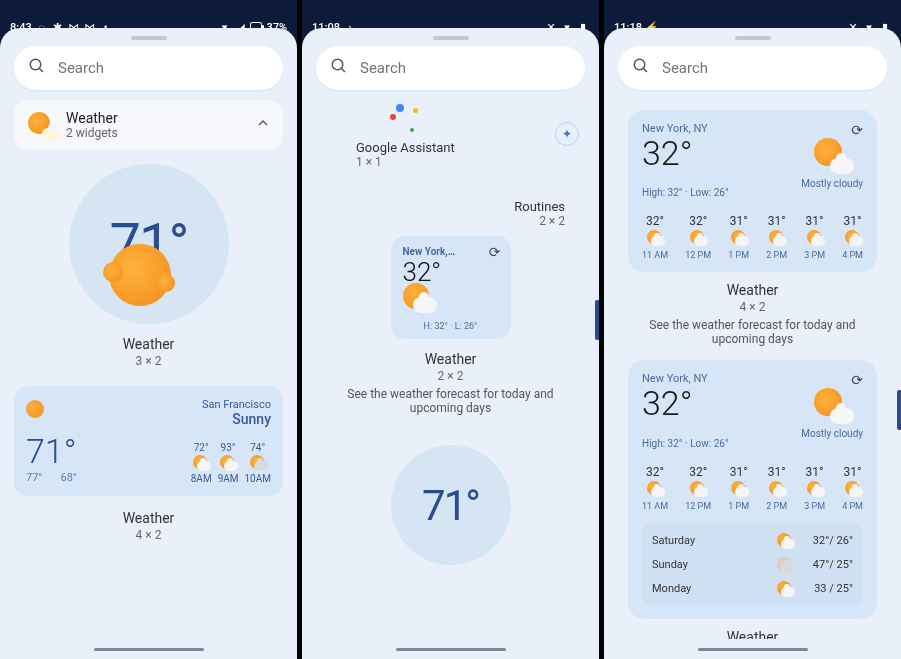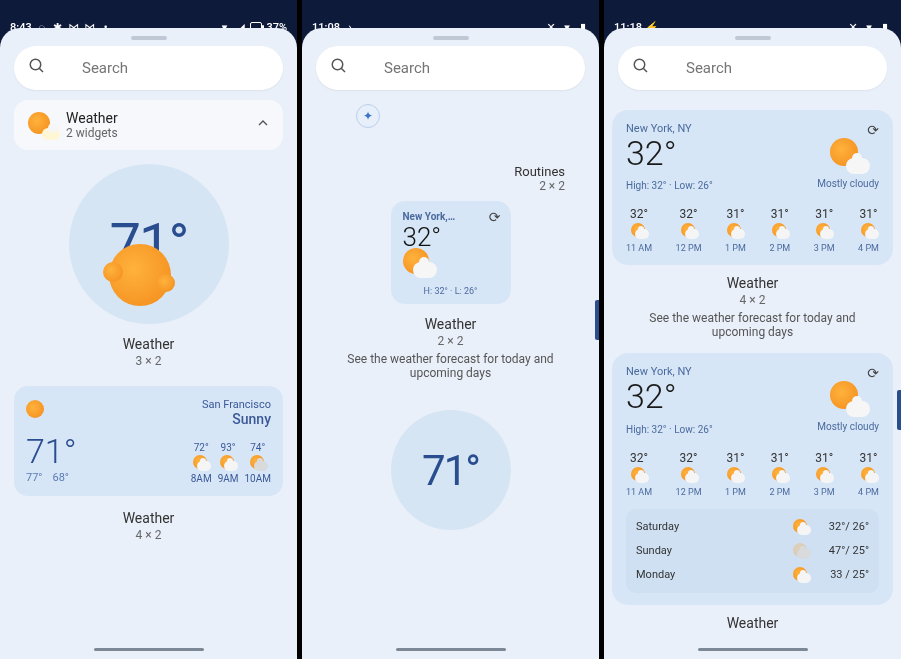--- a/index.html
+++ b/index.html
@@ -5,21 +5,21 @@
   * { box-sizing: border-box; margin: 0; padding: 0; font-family: Roboto, Arial, sans-serif; }
   body { background: #000; display: flex; gap: 5px; width: 901px; height: 659px; overflow: hidden; }
   .phone { flex: 1; background: #0e1a3a; position: relative; display: flex; flex-direction: column; overflow: hidden; }
   .status-bar { height: 24px; display: flex; align-items: center; justify-content: space-between; padding: 0 10px; color: #fff; font-size: 11px; font-weight: 500; }
   .status-left, .status-right { display: flex; align-items: center; gap: 4px; margin-top: 30px; }
   .status-icon { width: 12px; height: 12px; display: inline-flex; align-items: center; justify-content: center; }
   .sheet { background: #eaf0fa; flex: 1; border-radius: 20px 20px 0 0; margin-top: 4px; display: flex; flex-direction: column; overflow: hidden; position: relative; }
   .drag-handle { width: 36px; height: 4px; background: #c0c8d6; border-radius: 2px; margin: 8px auto 6px; }
   .search-bar { margin: 0 14px 10px; background: #fff; border-radius: 24px; height: 44px; display: flex; align-items: center; padding: 0 14px; box-shadow: 0 1px 2px rgba(0,0,0,0.06); }
   .search-bar .si { margin-right: 12px; color: #555; }
-  .search-bar input { border: none; outline: none; font-size: 15px; color: #ef4444; background: transparent; flex: 1; margin-left: 24px; }
+  .search-bar input { border: none; outline: none; font-size: 15px; color: #ef4444; background: transparent; flex: 1; }
   .content { flex: 1; overflow: hidden; padding: 0 14px; }
   .weather-header { background: #f6f8fc; border-radius: 14px; padding: 10px 12px; display: flex; align-items: center; gap: 10px; }
   .wh-icon { width: 30px; height: 30px; position: relative; }
   .wh-title { font-size: 14px; color: #222; }
   .wh-sub { font-size: 12px; color: #666; }
   .wh-chev { margin-left: auto; color: #555; }
   .big-preview { display: flex; flex-direction: column; align-items: center; margin-top: 14px; }
   .big-circle { width: 160px; height: 160px; border-radius: 50%; background: #d6e5f3; display: flex; align-items: center; justify-content: center; position: relative; }
   .big-temp { font-size: 56px; font-weight: 400; color: #2a4d8f; letter-spacing: -2px; }
   .sun-blob { position: absolute; width: 62px; height: 62px; background: radial-gradient(circle at 40% 40%, #ffb23d, #f28a1a); border-radius: 50%; left: 40px; bottom: 18px; }
@@ -29,21 +29,21 @@
   .label-block { text-align: center; margin-top: 12px; }
   .label-block .t { font-size: 14px; color: #333; }
   .label-block .s { font-size: 12px; color: #666; margin-top: 2px; }
   .label-block .d { font-size: 12px; color: #555; margin-top: 4px; max-width: 240px; margin-left: auto; margin-right: auto; }
   .widget-card { background: #d7e6f6; border-radius: 14px; padding: 12px; margin-top: 18px; }
   .wc-top { display: flex; justify-content: space-between; align-items: flex-start; font-size: 11px; color: #444; }
   .wc-loc { color: #3b5998; font-size: 11px; }
   .wc-cond { color: #3b5998; font-size: 14px; font-weight: 500; text-align: right; }
   .wc-temp { font-size: 34px; color: #2a4d8f; font-weight: 300; }
   .wc-row { display: flex; align-items: flex-end; justify-content: space-between; margin-top: 4px; }
-  .wc-sub { font-size: 11px; color: #5a7bb5; display: flex; gap: 10px; }
+  .wc-sub { font-size: 11px; color: #5a7bb5; display: flex; gap: 18px; }
   .hourly { display: flex; gap: 6px; }
   .hour-col { display: flex; flex-direction: column; align-items: center; font-size: 10px; color: #3b5998; }
   .hour-col .tc { font-size: 10px; }
   .mini-icon { width: 16px; height: 16px; margin: 2px 0; position: relative; }
   .sun-sm { width: 14px; height: 14px; background: radial-gradient(circle at 40% 40%, #ffb23d, #f28a1a); border-radius: 50%; position: absolute; }
   .cloud-sm { width: 14px; height: 10px; background: #f5f5f5; border-radius: 6px; position: absolute; bottom: 0; right: -2px; }
   .cloud-sm::before { content:''; position:absolute; width:6px; height:6px; background:#f5f5f5; border-radius:50%; top:-3px; left:3px; }
   .cloud-gray { background: #d9dadb; }
   .cloud-gray::before { background: #d9dadb; }
   .whatsapp-row { background: #fff; border-radius: 14px; padding: 10px 12px; display: flex; align-items: center; gap: 10px; margin-top: 14px; }
@@ -52,21 +52,21 @@
   .nav-pill { width: 110px; height: 3px; background: #7d8896; border-radius: 2px; }
   .refresh-icon { font-size: 14px; color: #444; cursor: pointer; }
   .p2-name { font-size: 13px; color: #333; }
   .p2-size { font-size: 12px; color: #666; }
   .p2-icon-preview { width: 30px; height: 30px; margin: 4px auto 6px; position: relative; }
   .routines-ico { width: 24px; height: 24px; border-radius: 50%; background: #e7effa; border: 1px solid #b9cfee; display:flex; align-items:center; justify-content:center; color:#3a73c9; font-size:12px; }
   .big-widget { background: #d7e6f6; border-radius: 16px; padding: 12px 14px; margin: 10px 8px; }
   .bw-head { display: flex; justify-content: space-between; align-items: flex-start; }
   .bw-loc { font-size: 11px; color: #4a6a9e; }
   .bw-temp { font-size: 34px; color: #1a1a1a; font-weight: 300; line-height: 1.1; }
-  .bw-hl { font-size: 10px; color: #4a6a9e; margin-top: 8px; }
+  .bw-hl { font-size: 10px; color: #4a6a9e; margin-top: 15px; }
   .bw-right { text-align: center; }
   .bw-cond { font-size: 10px; color: #4a6a9e; margin-top: 4px; }
   .bw-icon { width: 36px; height: 36px; position: relative; margin: 0 auto; }
   .bw-hours { display: flex; justify-content: space-between; margin-top: 16px; }
   .bw-hcol { display: flex; flex-direction: column; align-items: center; font-size: 11px; color: #333; }
   .bw-hcol .t { font-size: 12px; color: #333; }
   .bw-hcol .tm { font-size: 9px; color: #4a6a9e; margin-top: 2px; }
   .bw-days { background: #cfe0f3; border-radius: 10px; margin-top: 12px; padding: 6px 10px; }
   .bw-day { display: flex; align-items: center; justify-content: flex-end; font-size: 11px; color: #333; padding: 4px 0; }
   .bw-day .dn { flex: 1; }
@@ -227,20 +227,30 @@
       <span class="si">
         <svg width="18" height="18" viewBox="0 0 24 24" fill="none" stroke="#555" stroke-width="2">
             <circle cx="10" cy="10" r="7"></circle>
             <line x1="20" y1="20" x2="15" y2="15"></line>
           </svg>
       </span>
       <input placeholder="Search" style="">
     </div>
     <div class="content" style="position:relative">
       <div style="display:flex;justify-content:space-between;align-items:center;padding:0 6px 0 40px">
+        <div>
+          <div class="p2-icon-preview">
+            <div class="gseg" style="background:#4285f4;top:0;left:6px"></div>
+            <div class="gseg" style="background:#ea4335;top:10px;left:0;width:6px;height:6px"></div>
+            <div class="gseg" style="background:#fbbc05;top:4px;right:2px;width:5px;height:5px"></div>
+            <div class="gseg" style="background:#34a853;bottom:2px;right:6px;width:4px;height:4px"></div>
+          </div>
+          <div class="p2-name">Google Assistant</div>
+          <div class="p2-size">1 × 1</div>
+        </div>
         <div style="text-align:center">
           <div class="routines-ico" style="margin:4px auto 6px">✦</div>
         </div>
       </div>
 
       <div style="text-align:right;padding-right:20px;margin-top:30px">
         <div class="p2-name">Routines</div>
         <div class="p2-size">2 × 2</div>
       </div>
 
@@ -288,21 +298,21 @@
     <div class="drag-handle"></div>
     <div class="search-bar">
       <span class="si">
         <svg width="18" height="18" viewBox="0 0 24 24" fill="none" stroke="#555" stroke-width="2">
             <circle cx="10" cy="10" r="7"></circle>
             <line x1="20" y1="20" x2="15" y2="15"></line>
           </svg>
       </span>
       <input placeholder="Search" style="">
     </div>
-    <div class="content" style="padding:0 0;position:relative">
+    <div class="content" style="padding:0 16px;position:relative">
 
       <div class="big-widget">
         <div class="bw-head">
           <div>
             <div class="bw-loc">New York, NY</div>
             <div class="bw-temp">32°</div>
             <div class="bw-hl">High: 32° · Low: 26°</div>
           </div>
           <div class="bw-right">
             <span class="refresh-icon" style="float:right">⟳</span>

